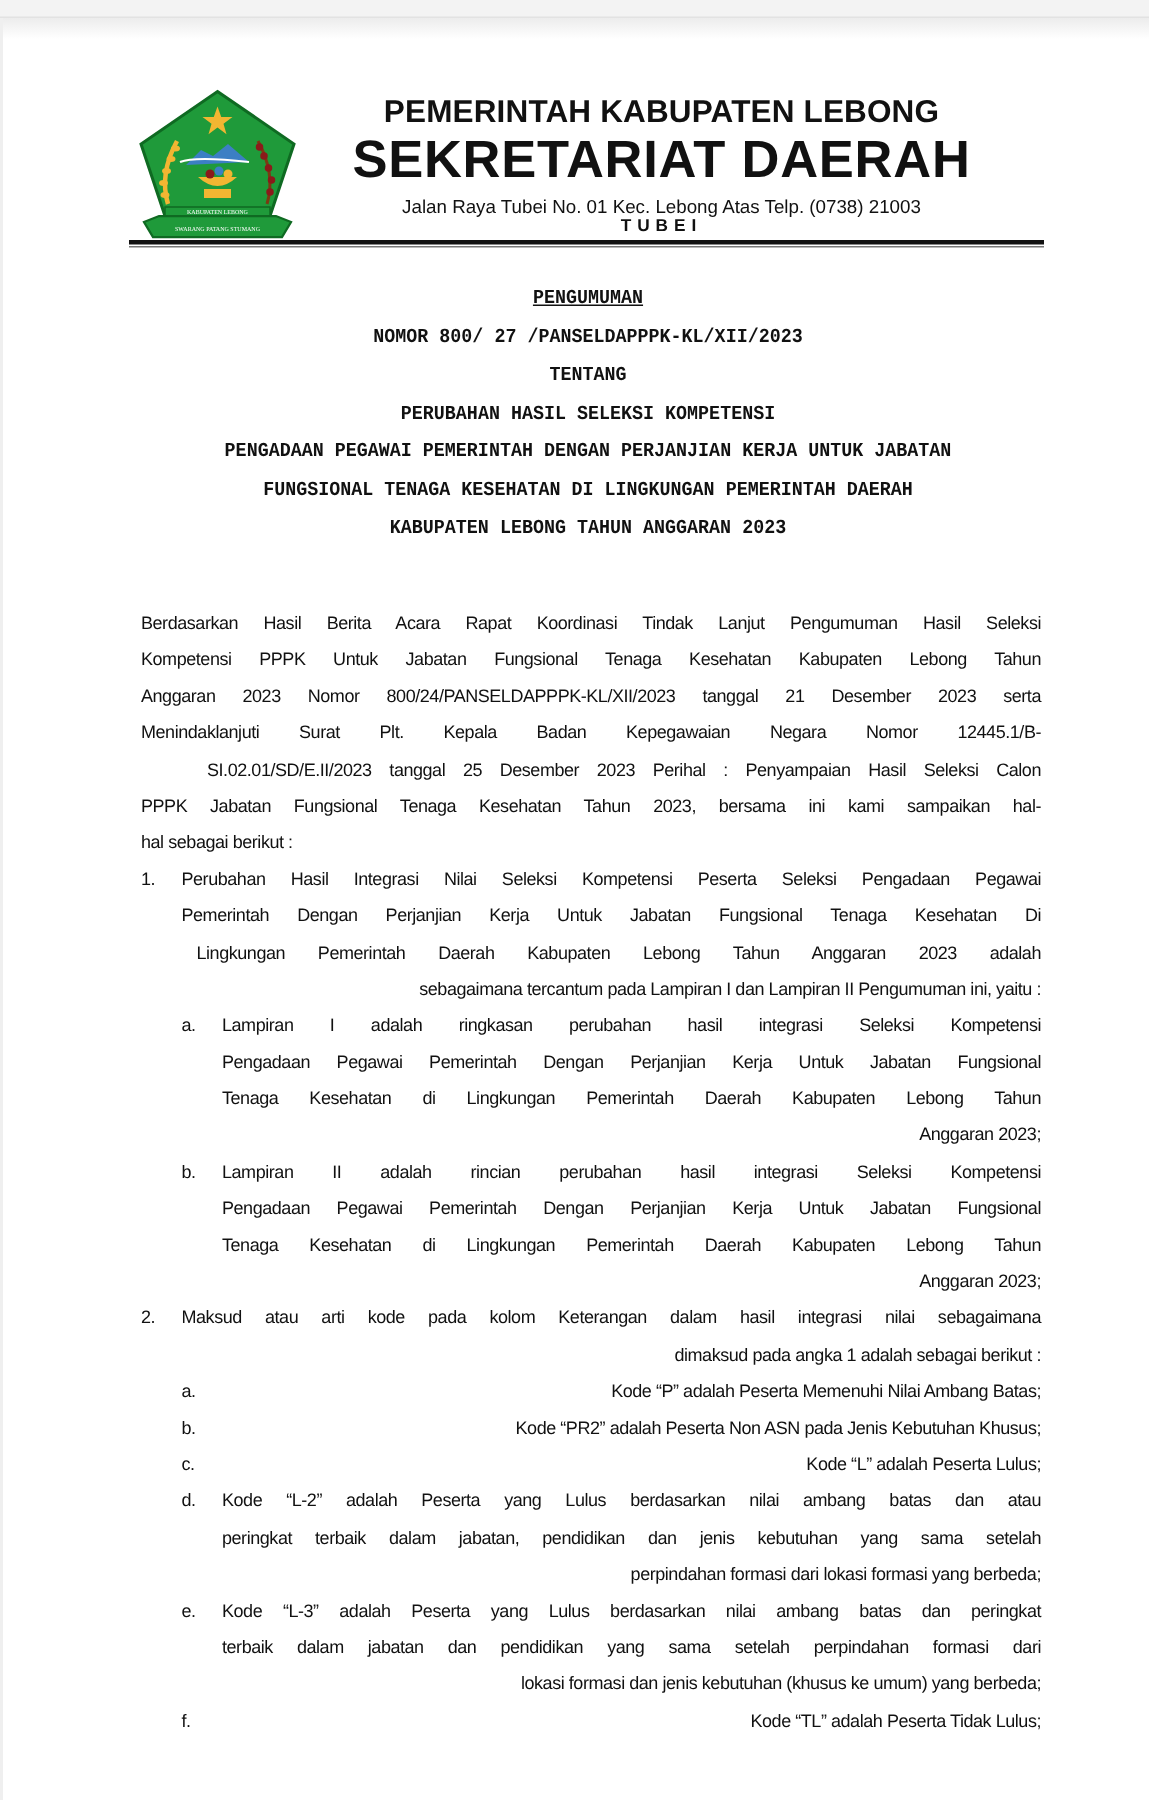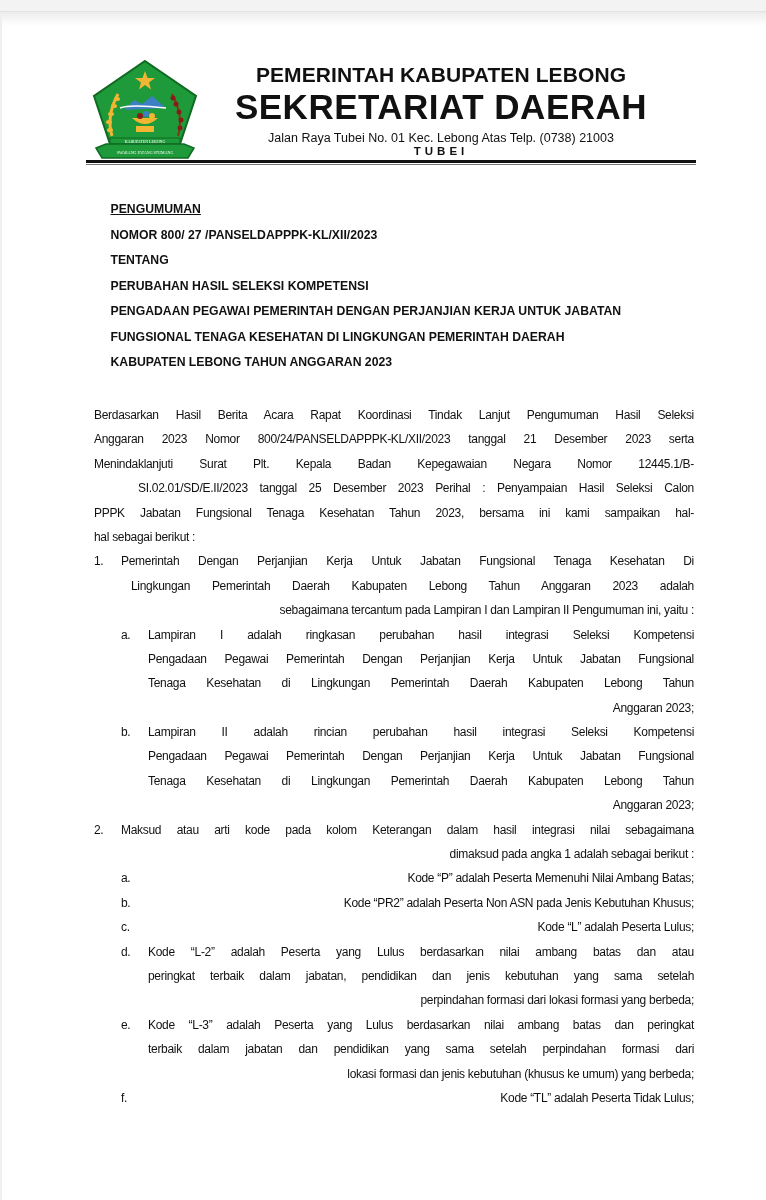--- a/index.html
+++ b/index.html
@@ -40,22 +40,22 @@
     font-size: 12.5px;
   }
   .lh-city {
     position: absolute; left: 0; width: 882px; top: 145px; text-align: center;
     font-size: 11.5px; font-weight: bold; letter-spacing: 4px;
   }
   .lh-rule1 { position: absolute; left: 86px; width: 610px; top: 160px; height: 3px; background: #111; }
   .lh-rule2 { position: absolute; left: 86px; width: 610px; top: 164px; height: 1px; background: #777; }
 
   
-  .heading { position: absolute; left: 86px; width: 612px; top: 199px; 
-    font-family: Liberation Sans, sans-serif; }
+  .heading { position: absolute; left: 86px; width: 612px; top: 189px; text-align: center;
+    font-family: Liberation Mono, monospace; }
   .heading div { font-weight: bold; font-size: 13.3px; height: 25.5px; line-height: 20px; transform: scaleX(0.92); }
   .heading .u { text-decoration: underline; }
 
   
   .body { position: absolute; left: 94px; width: 600px; top: 403px; font-size: 12px; line-height: 24.4px; }
   .narrow { letter-spacing: -0.3px; }
   .para { text-align: justify; text-align-last: left; }
   .jline { display: block; text-align: justify; text-align-last: justify; height: 24.4px; white-space: nowrap; }
   .jline-last { display: block; text-align: right; height: 24.4px; white-space: nowrap; }
   .ol-item { position: relative; padding-left: 27px; }
@@ -117,29 +117,31 @@
     <div>TENTANG</div>
     <div>PERUBAHAN HASIL SELEKSI KOMPETENSI</div>
     <div>PENGADAAN PEGAWAI PEMERINTAH DENGAN PERJANJIAN KERJA UNTUK JABATAN</div>
     <div>FUNGSIONAL TENAGA KESEHATAN DI LINGKUNGAN PEMERINTAH DAERAH</div>
     <div>KABUPATEN LEBONG TAHUN ANGGARAN 2023</div>
   </div>
 
   <div class="body narrow">
     <div class="para">
       <span class="jline"><span style="white-space: nowrap; word-spacing: 0px;">Berdasarkan Hasil Berita Acara Rapat Koordinasi Tindak Lanjut Pengumuman Hasil Seleksi</span></span>
+      <span class="jline"><span style="white-space: nowrap; word-spacing: 0px;">Kompetensi  PPPK Untuk Jabatan Fungsional Tenaga Kesehatan Kabupaten Lebong Tahun</span></span>
       <span class="jline"><span style="white-space: nowrap; word-spacing: 0px;">Anggaran 2023 Nomor 800/24/PANSELDAPPPK-KL/XII/2023 tanggal 21 Desember 2023 serta</span></span>
       <span class="jline"><span style="white-space: nowrap; word-spacing: 0px;">Menindaklanjuti Surat Plt. Kepala Badan Kepegawaian Negara Nomor 12445.1/B-</span></span>
       <span class="jline"><span style="white-space: nowrap; word-spacing: 0px; margin-left: 44px;">SI.02.01/SD/E.II/2023 tanggal 25 Desember 2023 Perihal : Penyampaian Hasil Seleksi Calon</span></span>
       <span class="jline"><span style="white-space: nowrap; word-spacing: 0px;">PPPK Jabatan Fungsional Tenaga Kesehatan Tahun 2023, bersama ini kami sampaikan hal-</span></span>
       <span class="jline-last"><span>hal sebagai berikut :</span></span>
     </div>
 
     <div class="ol-item">
       <span class="ol-num">1.</span>
+      <span class="jline"><span style="white-space: nowrap; word-spacing: 0px;">Perubahan Hasil Integrasi Nilai Seleksi Kompetensi Peserta Seleksi Pengadaan Pegawai</span></span>
       <span class="jline"><span style="white-space: nowrap; word-spacing: 0px;">Pemerintah Dengan Perjanjian Kerja Untuk Jabatan Fungsional Tenaga Kesehatan Di</span></span>
       <span class="jline"><span style="white-space: nowrap; word-spacing: 0px; margin-left: 10px;">Lingkungan Pemerintah Daerah Kabupaten Lebong Tahun Anggaran 2023 adalah</span></span>
       <span class="jline-last"><span>sebagaimana tercantum pada Lampiran I dan Lampiran II Pengumuman ini, yaitu :</span></span>
     </div>
     <div class="sub-item">
       <span class="sub-let">a.</span>
       <span class="jline"><span style="white-space: nowrap; word-spacing: 0px;">Lampiran I adalah ringkasan perubahan hasil integrasi Seleksi Kompetensi</span></span>
       <span class="jline"><span style="white-space: nowrap; word-spacing: 0px;">Pengadaan Pegawai Pemerintah Dengan Perjanjian Kerja Untuk Jabatan Fungsional</span></span>
       <span class="jline"><span style="white-space: nowrap; word-spacing: 0px;">Tenaga Kesehatan di Lingkungan Pemerintah Daerah Kabupaten Lebong Tahun</span></span>
       <span class="jline-last"><span>Anggaran 2023;</span></span>

